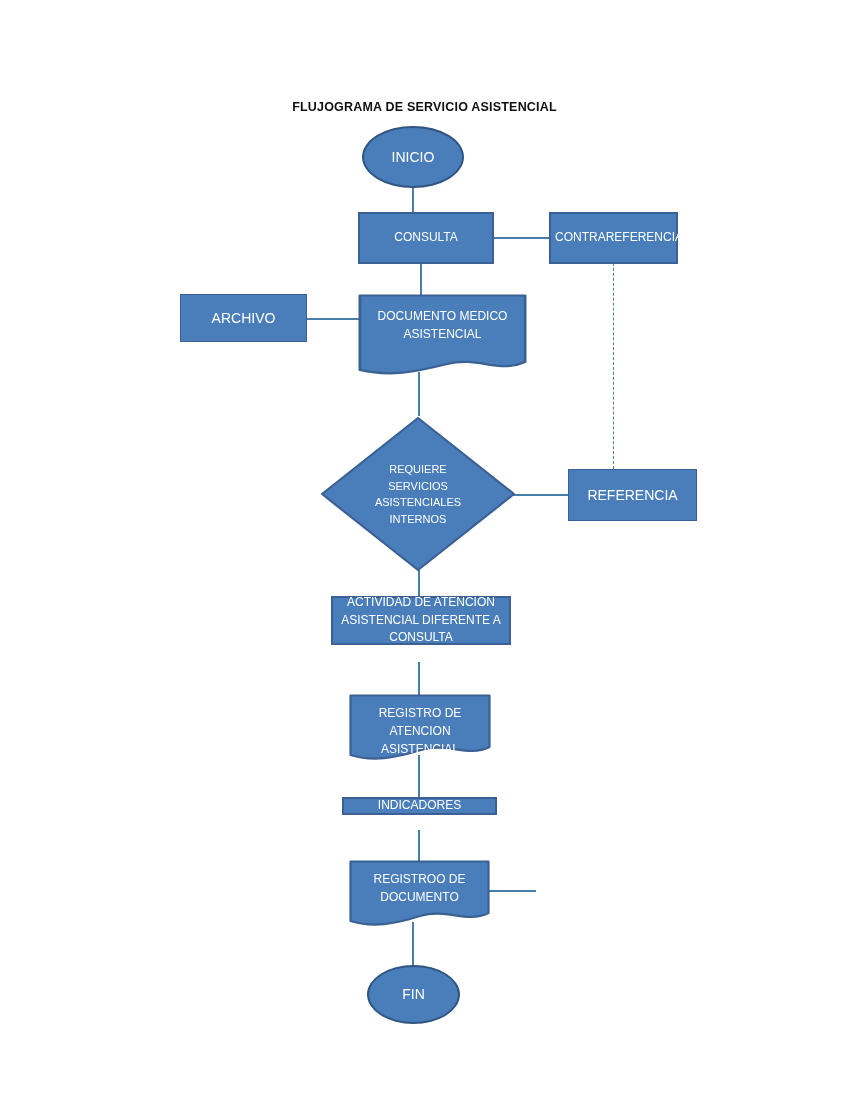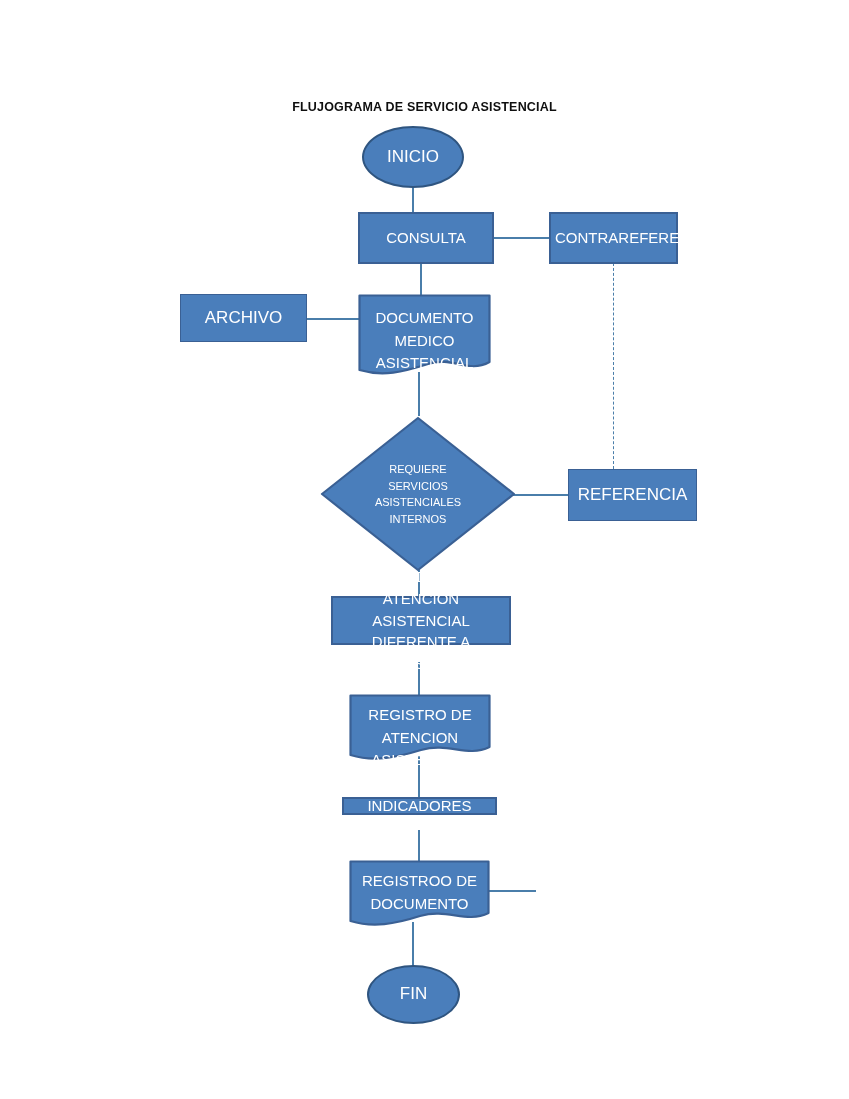--- a/index.html
+++ b/index.html
@@ -129,22 +129,22 @@
   .conn.h { height: 1.5px; }
 
   .conn-dashed {
     position: absolute;
     width: 0;
     border-left: 1.5px dashed #4a7eaa;
     z-index: 0;
   }
 
   
-  .fs-big  { font-size: 17px; }
-  .fs-sm   { font-size: 15px; }
+  .fs-big  { font-size: 14px; }
+  .fs-sm   { font-size: 12px; }
 </style>
 </head>
 <body>
 
 <div id="page">
 
   <div id="diagram-title">FLUJOGRAMA DE SERVICIO ASISTENCIAL</div>
 
   <div class="conn v" style="left:412px; top:186px; height:30px;"></div>
 
@@ -181,21 +181,21 @@
   </div>
 
   <div class="node rect thin fs-big" style="left:180px; top:294px; width:127px; height:48px;">
     <span class="lbl">ARCHIVO</span>
   </div>
 
   <div class="node rect fs-sm" style="left:549px; top:212px; width:129px; height:52px;">
     <span class="lbl">CONTRAREFERENCIA</span>
   </div>
 
-  <div class="docshape" style="left:358px; top:294px; width:133px; height:85px;">
+  <div class="docshape" style="left:358px; top:294px; width:133px; height:85px;padding-left:36px;">
     <svg viewBox="0 0 133 85" preserveAspectRatio="none">
       <path d="M1.5,1.5 L131.5,1.5 L131.5,68 C110,80 95,62 70,70 C45,78 25,83 1.5,76 Z" fill="#4a7ebb" stroke="#3a6094" stroke-width="2.2" stroke-linejoin="round"></path>
     </svg>
     <div class="doctext fs-sm" style="top:13px;">DOCUMENTO MEDICO
 ASISTENCIAL</div>
   </div>
 
   <div class="diamond-wrap" style="left:320px; top:416px; width:196px; height:156px;">
     <svg class="diamond-shape" viewBox="0 0 196 156" preserveAspectRatio="none">
       <polygon points="98,2 194,78 98,154 2,78" fill="#4a7ebb" stroke="#3a6094" stroke-width="2.2" stroke-linejoin="round"></polygon>

